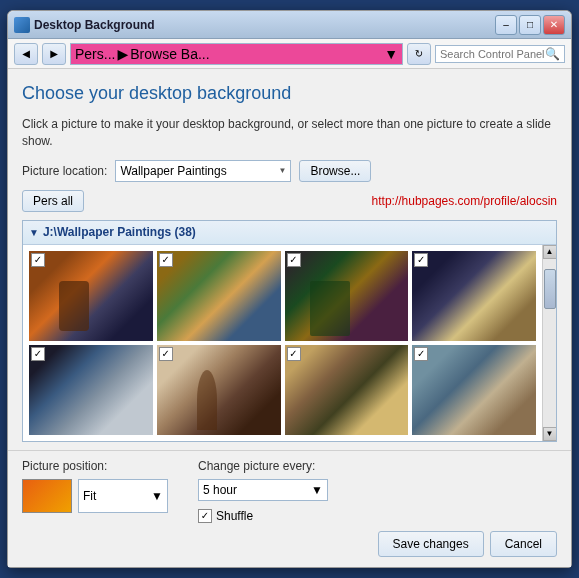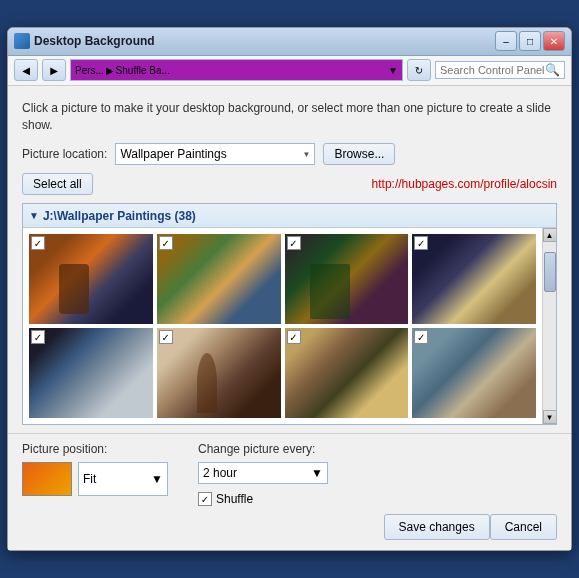--- a/index.html
+++ b/index.html
@@ -83,26 +83,26 @@
       border-radius: 3px;
       cursor: pointer;
       display: flex;
       align-items: center;
       justify-content: center;
       font-size: 10px;
     }
     .address-path {
       display: flex;
       align-items: center;
-      background: #a21caf;
+      background: #ec4899;
       border: 1px solid #a0b8d0;
       height: 22px;
       flex: 1;
       padding: 0 4px;
-      font-size: 10px;
+      font-size: 14px;
       gap: 2px;
     }
     .search-box {
       display: flex;
       align-items: center;
       background: white;
       border: 1px solid #a0b8d0;
       height: 18px;
       width: 130px;
       padding: 0 4px;
@@ -144,21 +144,21 @@
       color: #333;
       white-space: nowrap;
     }
     .dropdown {
       display: flex;
       align-items: center;
       background: white;
       border: 1px solid #a0b8d0;
       height: 22px;
       padding: 0 4px;
-      width: 200px;
+      width: 176px;
       cursor: pointer;
       font-size: 12px;
       justify-content: space-between;
     }
     .dropdown-arrow {
       font-size: 8px;
       color: #555;
     }
     .browse-btn {
       background: linear-gradient(to bottom, #f0f4f8, #dce8f4);
@@ -362,20 +362,21 @@
       border: 1px solid #888;
       background: white;
       display: flex;
       align-items: center;
       justify-content: center;
       font-size: 10px;
     }
     .bottom-buttons {
       display: flex;
       justify-content: flex-end;
+      gap: 6px;
       margin-top: 6px;
     }
     .action-btn {
       background: linear-gradient(to bottom, #f0f4f8, #dce8f4);
       border: 1px solid #a0b8d0;
       padding: 4px 14px;
       height: 26px;
       cursor: pointer;
       font-size: 12px;
       border-radius: 3px;
@@ -397,44 +398,45 @@
       <button class="title-btn close">✕</button>
     </div>
   </div>
 
   <div class="address-bar">
     <button class="nav-btn">◀</button>
     <button class="nav-btn">▶</button>
     <div class="address-path">
       <span>Pers...</span>
       <span>▶</span>
-      <span>Shuffle Ba...</span>
+      <span>Browse Ba...</span>
       <span style="margin-left:auto;">▼</span>
     </div>
     <button class="nav-btn">↻</button>
     <div class="search-box">
       <input type="text" placeholder="Search Control Panel" style="">
       <span>🔍</span>
     </div>
   </div>
 
   <div class="content">
+    <div class="page-title">Choose your desktop background</div>
     <div class="description">Click a picture to make it your desktop background, or select more than one picture to create a slide show.</div>
 
     <div class="picture-location-row" style="display:flex;align-items:center;gap:8px;margin-top:2px;">
       <span class="pic-loc-label">Picture location:</span>
       <div class="dropdown">
         <span>Wallpaper Paintings</span>
         <span class="dropdown-arrow">▼</span>
       </div>
       <button class="browse-btn">Browse...</button>
     </div>
 
     <div class="select-clear-row">
-      <button class="sel-btn">Select all</button>
+      <button class="sel-btn">Pers all</button>
       <span class="hubpages-link" style="margin-left:auto;padding-left:8px;">http://hubpages.com/profile/alocsin</span>
     </div>
 
     <div class="gallery-container">
       <div class="gallery-header">
         <span class="gallery-header-icon">▼</span>
         <span>J:\Wallpaper Paintings (38)</span>
       </div>
       <div class="gallery-wrapper">
         <div class="gallery-grid">
@@ -485,21 +487,21 @@
             <span>Fit</span>
             <span>▼</span>
           </div>
         </div>
       </div>
 
       <div class="change-picture-section">
         <span class="section-label">Change picture every:</span>
         <div class="change-interval-row">
           <div class="interval-dropdown">
-            <span>2 hour</span>
+            <span>5 hour</span>
             <span>▼</span>
           </div>
         </div>
         <div class="shuffle-row">
           <div class="checkbox">✓</div>
           <span>Shuffle</span>
         </div>
       </div>
     </div>
 

